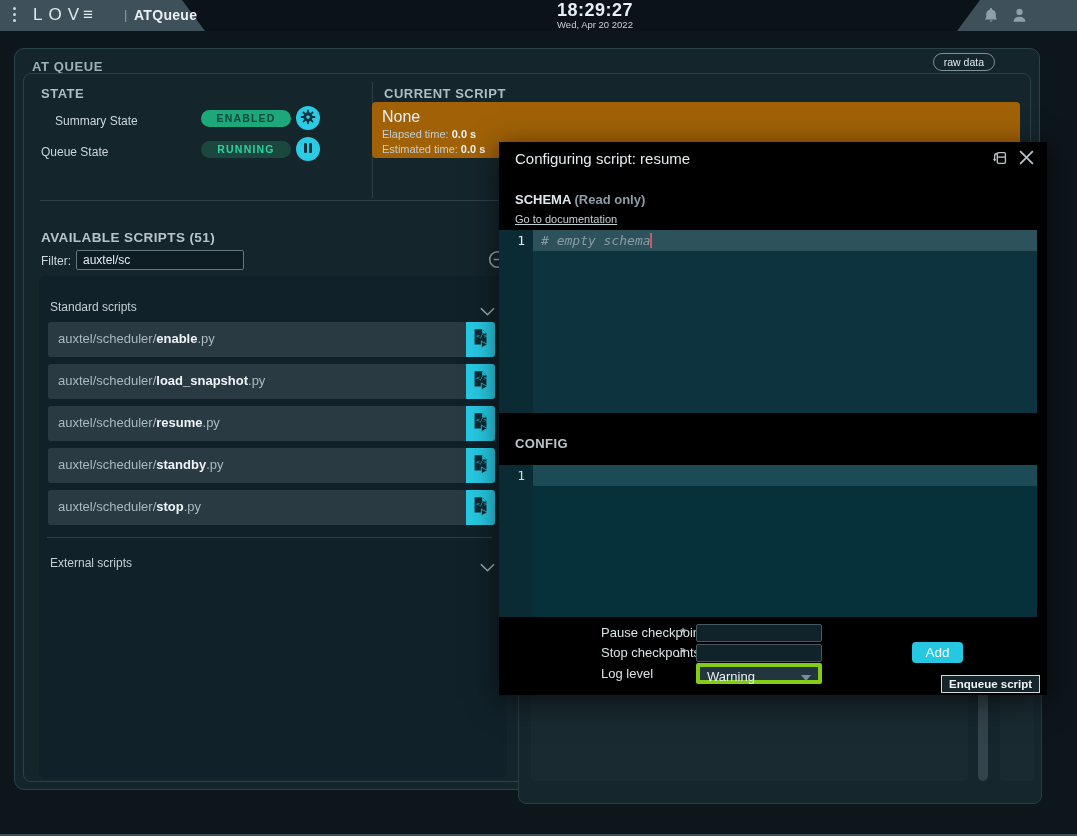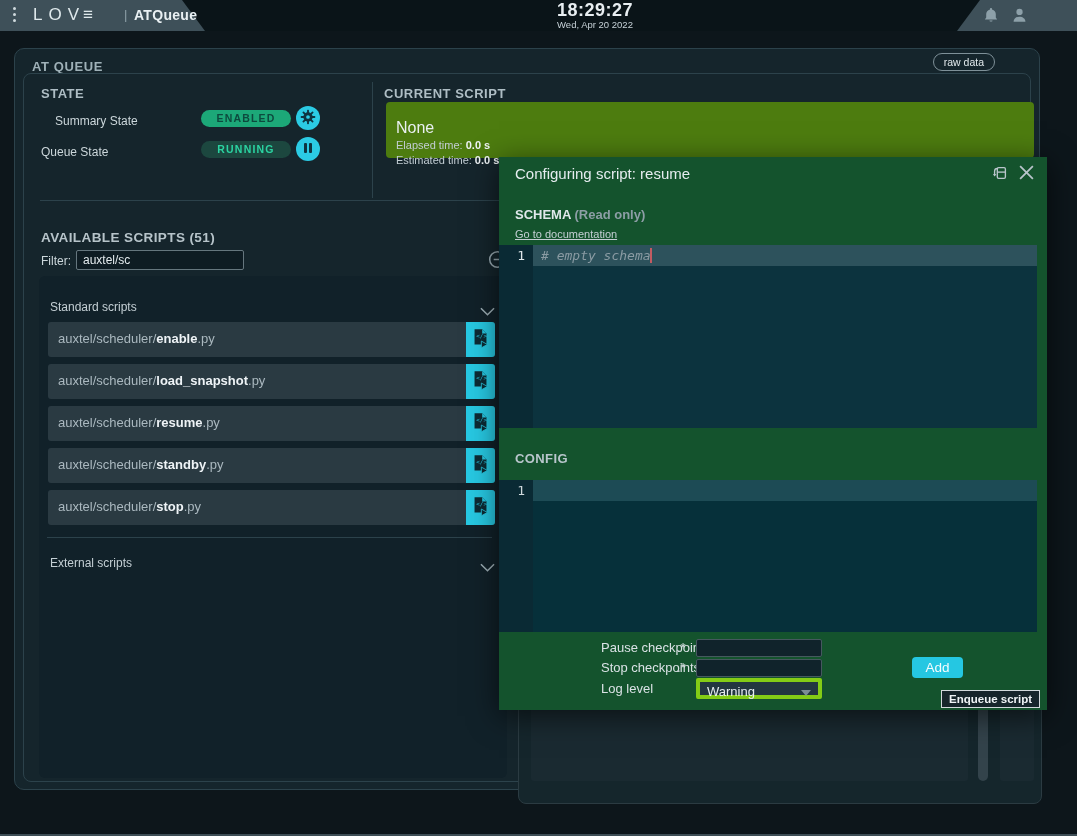--- a/index.html
+++ b/index.html
@@ -43,21 +43,21 @@
     font-weight:700; letter-spacing:1.2px; text-align:center; line-height:17px; }
   .badge.enabled { background:#1ca878; color:#0d4a3e; }
   .badge.running { background:#1c473f; color:#2bd4a2; }
   .circle-btn { position:absolute; width:24px; height:24px; border-radius:50%; background:#2bcbe4;
     border:none; display:flex; align-items:center; justify-content:center; cursor:pointer; padding:0; }
   .vdivider { position:absolute; left:348px; top:8px; width:1px; height:116px; background:#2c424b; }
   .hdivider { position:absolute; left:16px; top:126px; width:466px; height:1px; background:#2c424b; }
 
   
   .cs-title { position:absolute; left:360px; top:12px; font-size:13px; font-weight:700; color:#aebdc4; letter-spacing:.5px; }
-  .cs-card { position:absolute; left:362px; top:28px; width:648px; height:56px; background:#4d7c0f; border-radius:4px; padding:16px 10px; }
+  .cs-card { position:absolute; left:348px; top:28px; width:648px; height:56px; background:#a16207; border-radius:4px; padding:5px 10px; }
   .cs-name { font-size:16px; color:#e9eff1; line-height:20px; }
   .cs-line { font-size:11px; color:#c2cdd3; line-height:15px; }
   .cs-line b { color:#eef3f5; }
 
   
   .avail-title { position:absolute; left:17px; top:156px; font-size:13.5px; font-weight:700; color:#b7c4ca; letter-spacing:.4px; }
   .filter-label { position:absolute; left:17px; top:180px; font-size:12px; color:#ccd7db; }
   .filter-input { position:absolute; left:52px; top:176px; width:168px; height:20px; background:#0e1c23;
     border:1px solid #65767e; border-radius:2px; color:#e3eaed; font-size:12px; padding:0 6px; font-family:inherit; }
   .minus-btn { position:absolute; left:464px; top:176px; width:19px; height:19px; background:transparent; border:none; padding:0; cursor:pointer; }
@@ -73,21 +73,21 @@
   .list-divider { position:absolute; left:8px; width:445px; height:1px; background:#2c424b; }
 
   
   .queue-wrap { position:absolute; left:494px; top:512px; width:524px; height:218px;
     border:1px solid #2b3b42; border-radius:8px; background:#15262c; }
   .queue-inner { position:absolute; left:12px; top:12px; width:437px; height:182px; background:#1a2a31; border-radius:3px; }
   .queue-scrollbar { position:absolute; left:459px; top:12px; width:10px; height:182px; background:#33434b; border-radius:5px; }
   .queue-side { position:absolute; left:481px; top:12px; width:34px; height:182px; background:#1a2a31; border-radius:3px; }
 
   
-  .modal { position:absolute; left:499px; top:157px; width:548px; height:553px; background:#14532d;
+  .modal { position:absolute; left:499px; top:142px; width:548px; height:553px; background:#000000;
     box-shadow:0 6px 28px rgba(0,0,0,.6); }
   .modal-title { position:absolute; left:16px; top:8px; font-size:15px; color:#e5ecef; }
   .detach-btn, .close-btn { position:absolute; top:7px; background:transparent; border:none; padding:0; cursor:pointer; }
   .detach-btn { right:38px; } .close-btn { right:12px; }
   .schema-head { position:absolute; left:16px; top:50px; font-size:13px; font-weight:700; color:#e0e8eb; }
   .schema-head span { color:#8d9ea6;margin-top:37px; }
   .doc-link { position:absolute; left:16px; top:71px; font-size:11px; color:#c4cfd4; text-decoration:underline; cursor:pointer; }
   .editor { position:absolute; left:0; width:538px; font-family:"DejaVu Sans Mono", monospace; }
   .editor.schema { top:88px; height:183px; background:#0c333e; }
   .editor.config { top:323px; height:152px; background:#06303a; }

